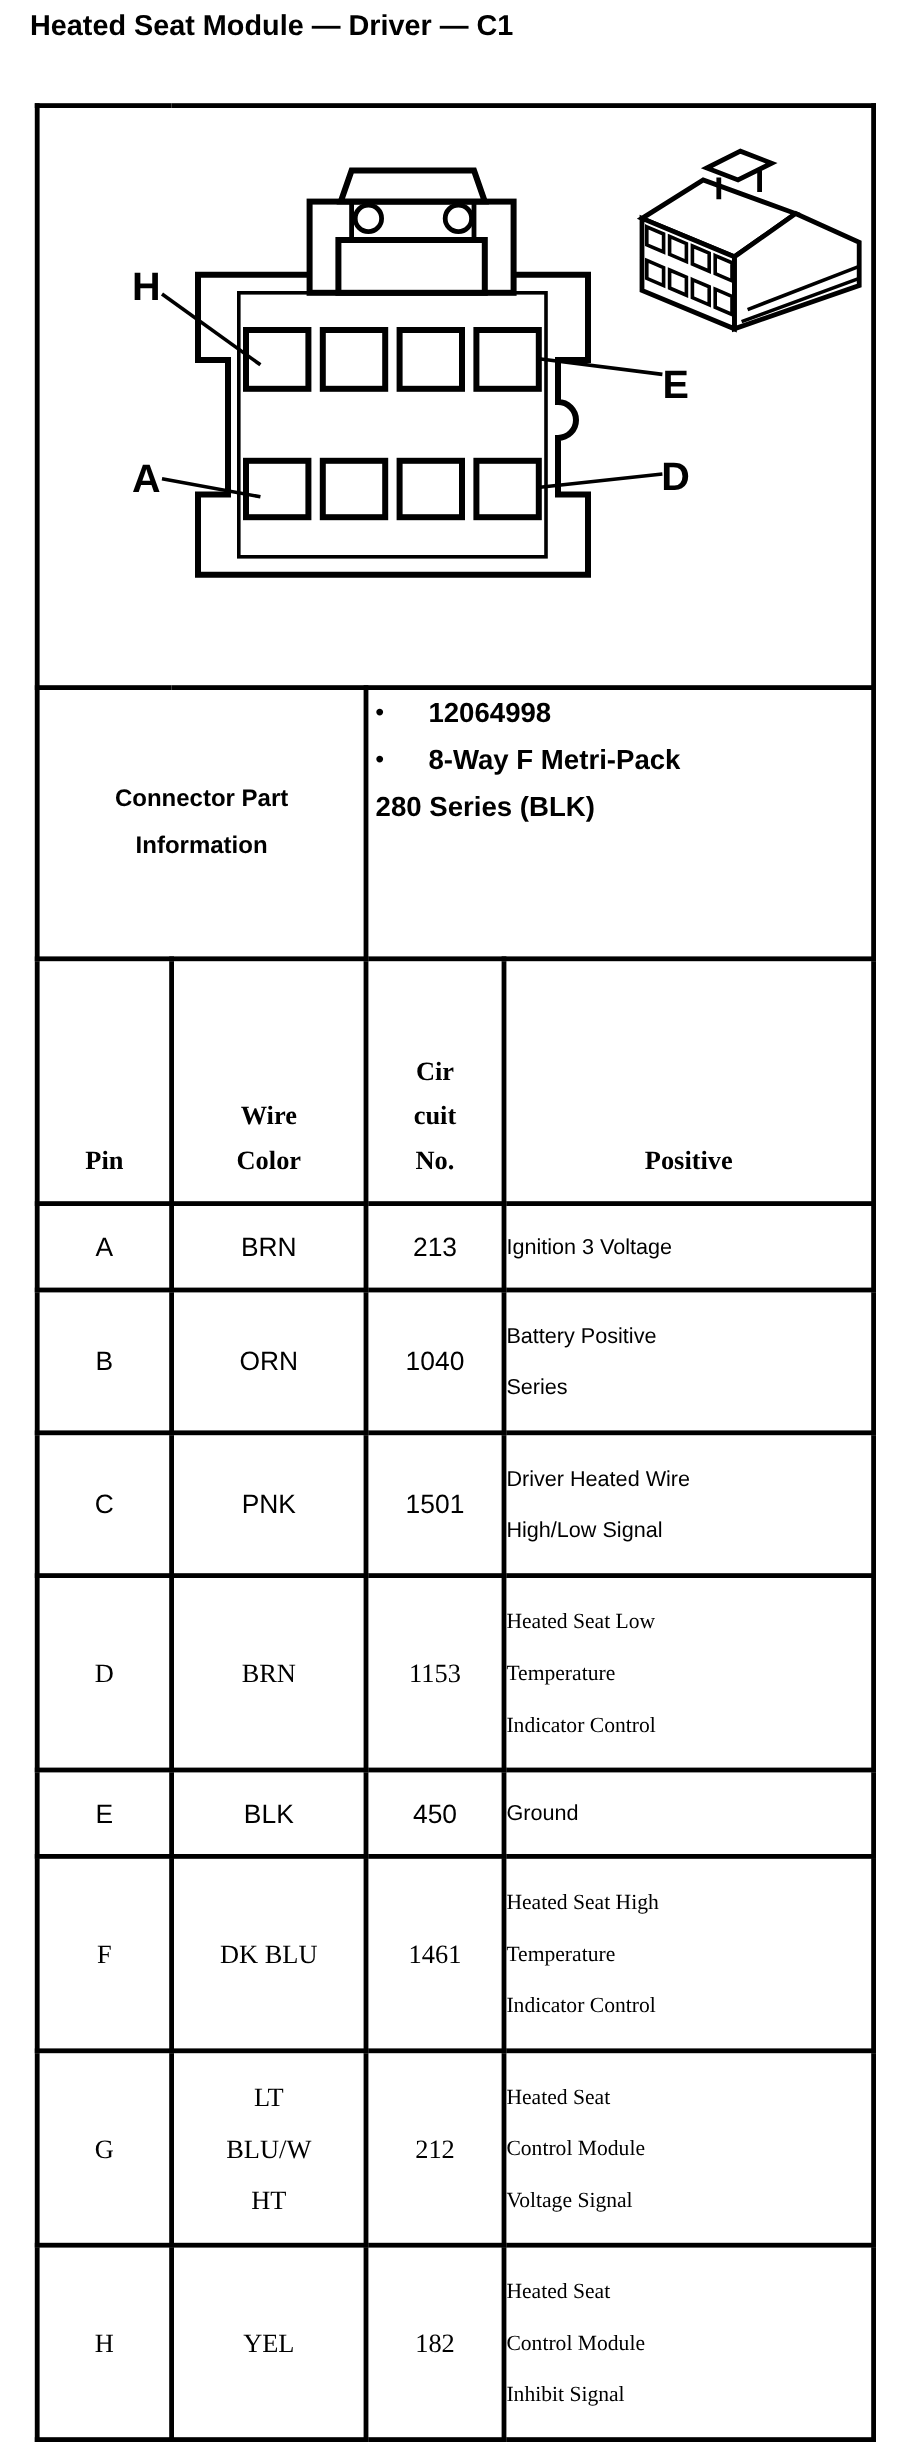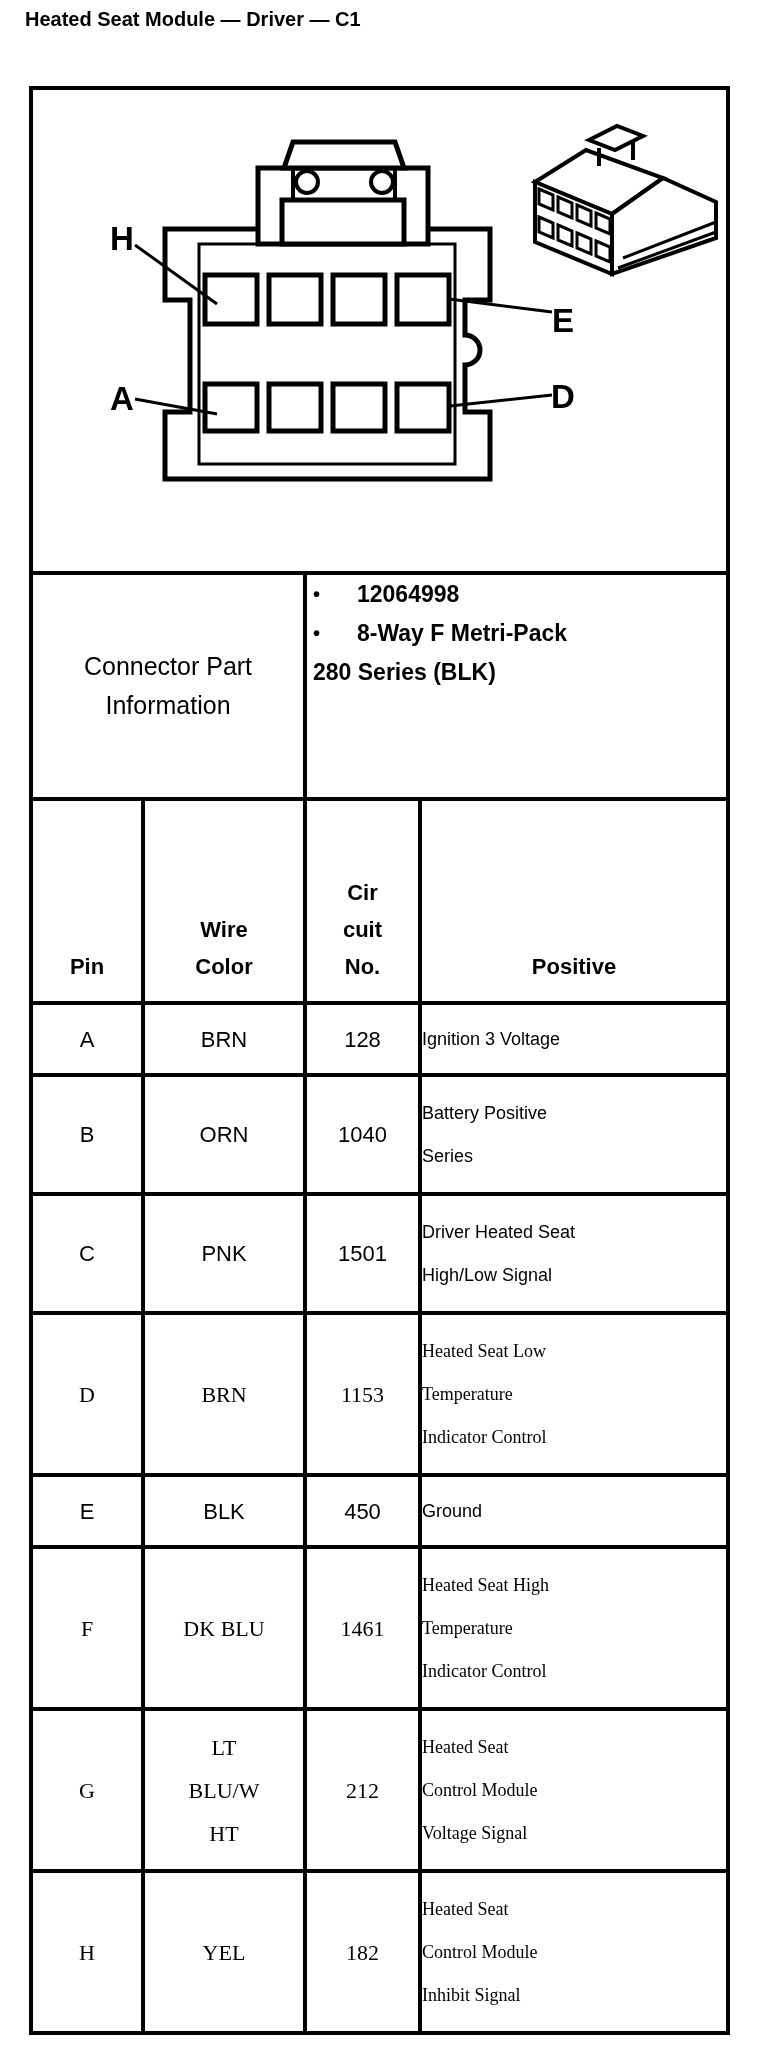--- a/index.html
+++ b/index.html
@@ -1,31 +1,31 @@
 <!DOCTYPE html>
 <html><head>
 <meta charset="utf-8">
 <style>
   html,body{margin:0;padding:0;background:#fff;}
   .page{position:relative;width:768px;height:2048px;background:#fff;overflow:hidden;
         font-family:"Liberation Sans", sans-serif;color:#000;}
-  .title{position:absolute;left:25px;top:8px;font-size:20px;font-weight:bold;letter-spacing:0;}
+  .title{position:absolute;left:25px;top:8px;font-size:24px;font-weight:bold;letter-spacing:0;}
   table.conn{position:absolute;left:29px;top:86px;width:699px;border-collapse:collapse;table-layout:fixed;}
   table.conn td{border:4px solid #000;padding:0;background:#fff;}
   td.diagram-cell{height:481px;}
   
   td.pi-left{height:222px;text-align:center;vertical-align:middle;
-             font-weight:normal;font-size:25px;line-height:39px;}
+             font-weight:bold;font-size:20px;line-height:39px;}
   td.pi-right{vertical-align:top;padding:22px 8px 0 20px;font-weight:bold;font-size:23px;line-height:39px;}
   .bullet-line{display:flex;}
   .bullet{width:44px;padding-left:6px;font-size:20px;}
   .cont{padding-left:6px;}
   
   tr.hdr td{height:184px;vertical-align:bottom;text-align:center;
-            font-weight:bold;font-size:22px;line-height:37px;padding-bottom:16px;}
+            font-weight:bold;font-size:22px;line-height:37px;padding-bottom:16px;font-family:Liberation Serif, serif;}
   
   td.pin-cell,td.wire-cell,td.cir-cell{text-align:center;vertical-align:middle;font-size:22px;line-height:43px;}
   td.func-cell{text-align:left;vertical-align:middle;font-size:18px;line-height:43px;padding-left:12px;padding-right:6px;}
   tr.lines-1 td{height:68px;}
   tr.lines-2 td{height:115px;}
   tr.lines-3 td{height:158px;font-family:Liberation Serif, serif;}
   svg{display:block;}
   svg text{font-family:"Liberation Sans", sans-serif;font-weight:bold;}
 </style>
 </head>
@@ -144,21 +144,21 @@
         <td>Positive</td>
       </tr>
     </tbody>
 
     <tbody id="pin-rows">
         <tr class="lines-1">
           <td class="pin-cell">A</td>
           <td class="wire-cell">
             <div class="ln">BRN</div>
           </td>
-          <td class="cir-cell">128</td>
+          <td class="cir-cell">213</td>
           <td class="func-cell">
             <div class="ln">Ignition 3 Voltage</div>
           </td>
         </tr>
         <tr class="lines-2">
           <td class="pin-cell">B</td>
           <td class="wire-cell">
             <div class="ln">ORN</div>
           </td>
           <td class="cir-cell">1040</td>
@@ -167,21 +167,21 @@
             <div class="ln">Series</div>
           </td>
         </tr>
         <tr class="lines-2">
           <td class="pin-cell">C</td>
           <td class="wire-cell">
             <div class="ln">PNK</div>
           </td>
           <td class="cir-cell">1501</td>
           <td class="func-cell">
-            <div class="ln">Driver Heated Seat</div>
+            <div class="ln">Driver Heated Wire</div>
             <div class="ln">High/Low Signal</div>
           </td>
         </tr>
         <tr class="lines-3">
           <td class="pin-cell">D</td>
           <td class="wire-cell">
             <div class="ln">BRN</div>
           </td>
           <td class="cir-cell">1153</td>
           <td class="func-cell">

